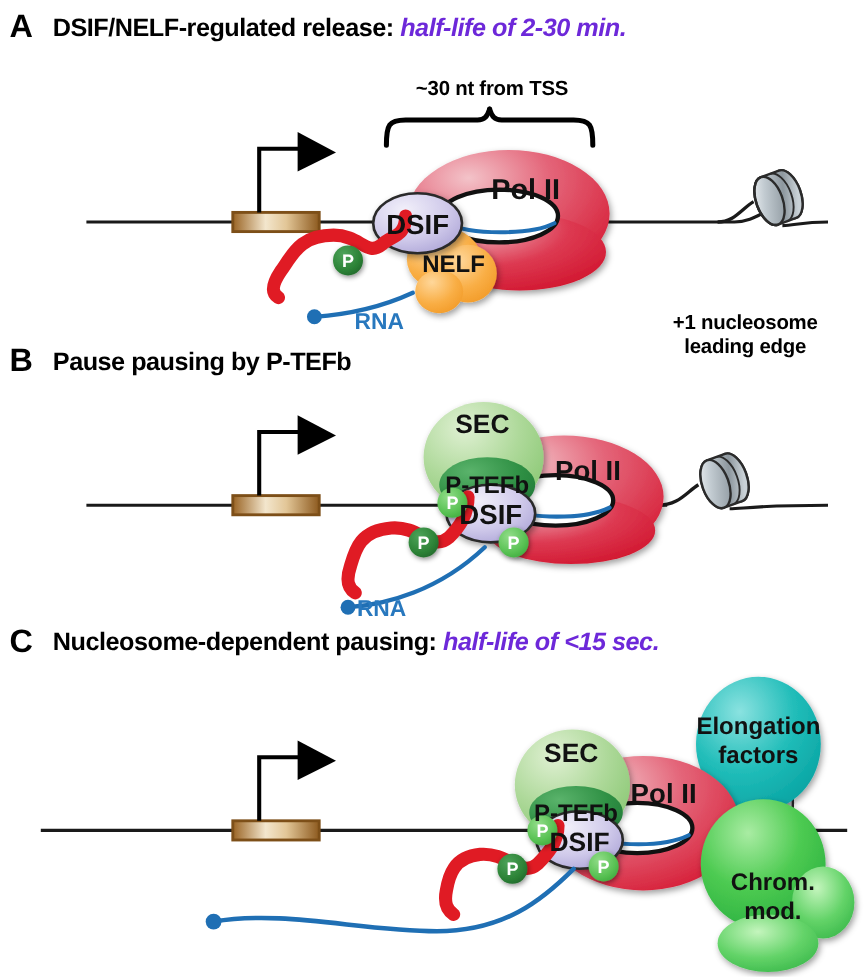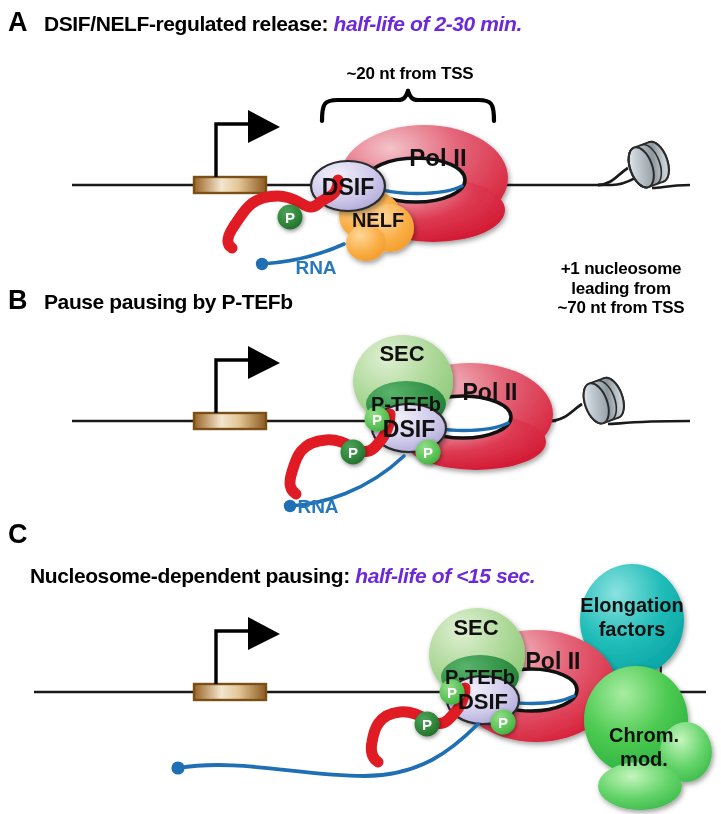--- a/index.html
+++ b/index.html
@@ -347,31 +347,30 @@
     <text class="svg-text" x="644" y="742" font-size="20" fill="#111" text-anchor="middle">Chrom.</text>
     <text class="svg-text" x="644" y="766" font-size="20" fill="#111" text-anchor="middle">mod.</text>
   </g>
 </svg>
 
 <div class="panel-letter" style="left:8px;top:9px;">A</div>
 <div class="panel-title" style="left:44px;top:13px;">
   <span>DSIF/NELF-regulated release: </span><span class="hl">half-life of 2-30 min.</span>
 </div>
 
-<div class="annot center" style="left:310px;top:64px;width:200px;">~20 nt from TSS</div>
+<div class="annot center" style="left:310px;top:64px;width:200px;">~30 nt from TSS</div>
 
 <div class="panel-letter" style="left:8px;top:287px;">B</div>
 <div class="panel-title" style="left:44px;top:291px;">
   <span>Pause pausing by P-TEFb</span><span class="hl"></span>
 </div>
 
 <div class="annot center" style="left:521px;top:259px;width:200px;">
   <div>+1 nucleosome</div>
-  <div>leading from</div>
-  <div>~70 nt from TSS</div>
+  <div>leading edge</div>
 </div>
 
 <div class="panel-letter" style="left:8px;top:521px;">C</div>
-<div class="panel-title" style="left:30px;top:525px;margin-top:40px;">
+<div class="panel-title" style="left:44px;top:525px;">
   <span>Nucleosome-dependent pausing: </span><span class="hl">half-life of &lt;15 sec.</span>
 </div>
 
 </div>
 
 </body></html>

